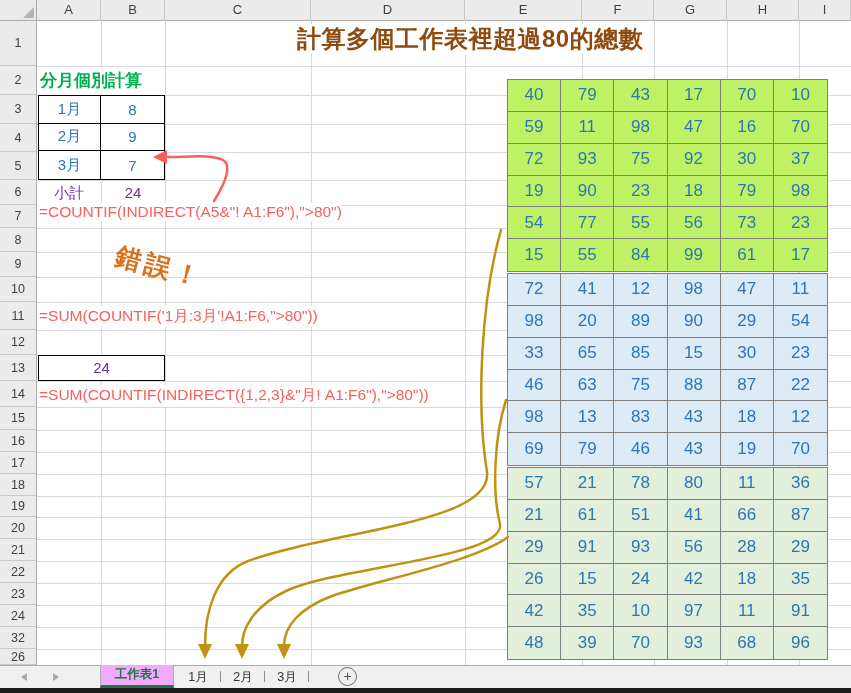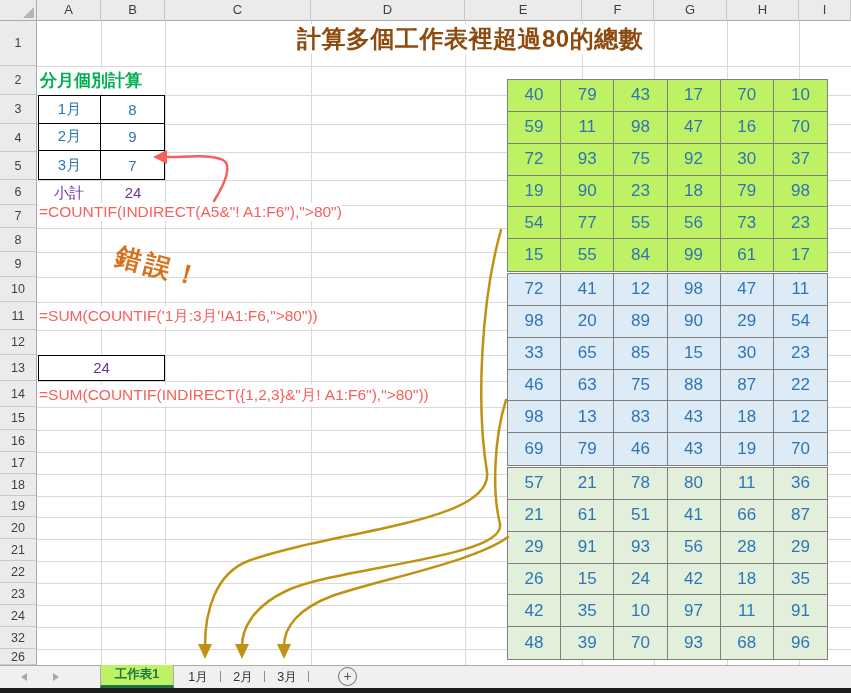--- a/index.html
+++ b/index.html
@@ -59,21 +59,21 @@
            align-items:center;justify-content:center;font-size:17px;color:var(--cell-blue);}
 
   
   #arrows{position:absolute;left:0;top:0;z-index:4;pointer-events:none;}
 
   
   #tabbar{position:absolute;left:0;top:665px;width:851px;height:23px;background:#F0F0F0;
           border-top:1px solid #ABABAB;box-sizing:border-box;z-index:5;}
   .tab{position:absolute;top:666px;height:22px;line-height:22px;text-align:center;
        font-size:12.5px;color:#333;z-index:7;box-sizing:border-box;}
-  .tab.active{top:665px;height:23px;line-height:19px;background:#bef264;
+  .tab.active{top:665px;height:23px;line-height:19px;background:#f0abfc;
               border-left:1px solid #ABABAB;border-right:1px solid #ABABAB;
               border-bottom:3px solid var(--tab-green);color:var(--tab-green);font-weight:bold;}
   .tabsep{position:absolute;top:671px;width:1px;height:11px;background:#8F8F8F;z-index:7;}
   .navbtn{position:absolute;top:670px;width:16px;height:14px;z-index:7;display:flex;
           align-items:center;justify-content:center;}
   .tri-l{width:0;height:0;border-top:4px solid transparent;border-bottom:4px solid transparent;
          border-right:6px solid #A8A8A8;}
   .tri-r{width:0;height:0;border-top:4px solid transparent;border-bottom:4px solid transparent;
          border-left:6px solid #A8A8A8;}
   #add-sheet{position:absolute;left:338px;top:667px;width:19px;height:19px;border:1px solid #6E6E6E;

